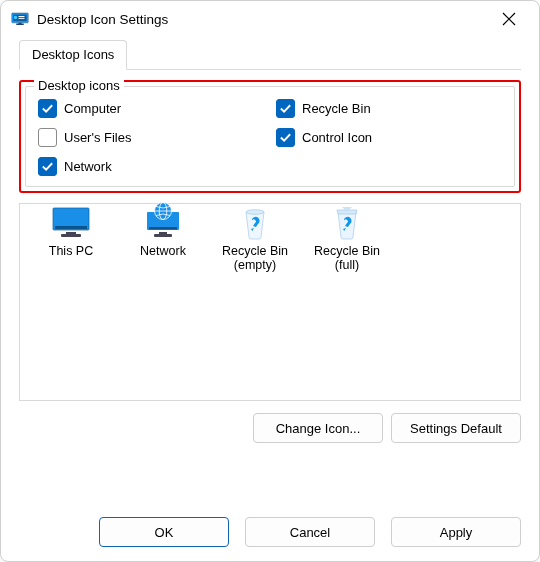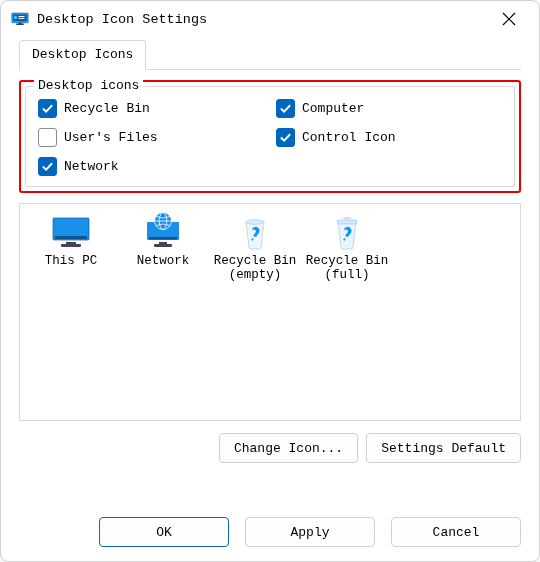--- a/index.html
+++ b/index.html
@@ -12,21 +12,20 @@
   }
   .window {
     width: 540px;
     height: 562px;
     box-sizing: border-box;
     border: 1px solid #d0d0d0;
     border-radius: 8px;
     position: relative;
     background: #fff;
     box-shadow: 0 2px 8px rgba(0,0,0,0.08);
-    font-family: Liberation Mono, monospace;
   }
   .titlebar {
     display: flex;
     align-items: center;
     height: 36px;
     padding: 0 10px;
   }
   .titlebar .app-icon {
     width: 18px; height: 18px;
     margin-right: 8px;
@@ -117,21 +116,21 @@
   .checkbox.checked {
     background: #0067c0;
     border-color: #0067c0;
   }
   .checkbox svg { width:13px; height:13px; }
 
   .iconlist {
     border: 1px solid #d9d9d9;
     margin-top: 10px;
     height: 196px;
-    padding: 10px 8px;
+    padding: 0 8px;
     display: flex;
     gap: 6px;
     align-items: flex-start;
   }
   .iconitem {
     width: 86px;
     text-align: center;
     cursor: pointer;
   }
   .iconitem .icon-slot {
@@ -221,30 +220,30 @@
         <div class="legend">Desktop icons</div>
 
         <div class="checkgrid">
 
           <div class="checkitem">
             <span class="checkbox checked">
               <svg viewBox="0 0 14 14">
                   <path d="M2 7 L5.5 10.5 L12 3.5" stroke="#fff" stroke-width="2" fill="none"></path>
                 </svg>
             </span>
-            <span>Recycle Bin</span>
+            <span>Computer</span>
           </div>
 
           <div class="checkitem">
             <span class="checkbox checked">
               <svg viewBox="0 0 14 14">
                   <path d="M2 7 L5.5 10.5 L12 3.5" stroke="#fff" stroke-width="2" fill="none"></path>
                 </svg>
             </span>
-            <span>Computer</span>
+            <span>Recycle Bin</span>
           </div>
 
           <div class="checkitem">
             <span class="checkbox"></span>
             <span>User's Files</span>
           </div>
 
           <div class="checkitem">
             <span class="checkbox checked">
               <svg viewBox="0 0 14 14">
@@ -332,17 +331,17 @@
     <div class="row-right">
       <div class="btn">Change Icon...</div>
       <div class="btn">Settings Default</div>
     </div>
 
 
   </div>
 
   <div class="footer">
     <div class="btn primary">OK</div>
+    <div class="btn">Cancel</div>
     <div class="btn">Apply</div>
-    <div class="btn">Cancel</div>
   </div>
 
 </div>
 
 </body></html>

